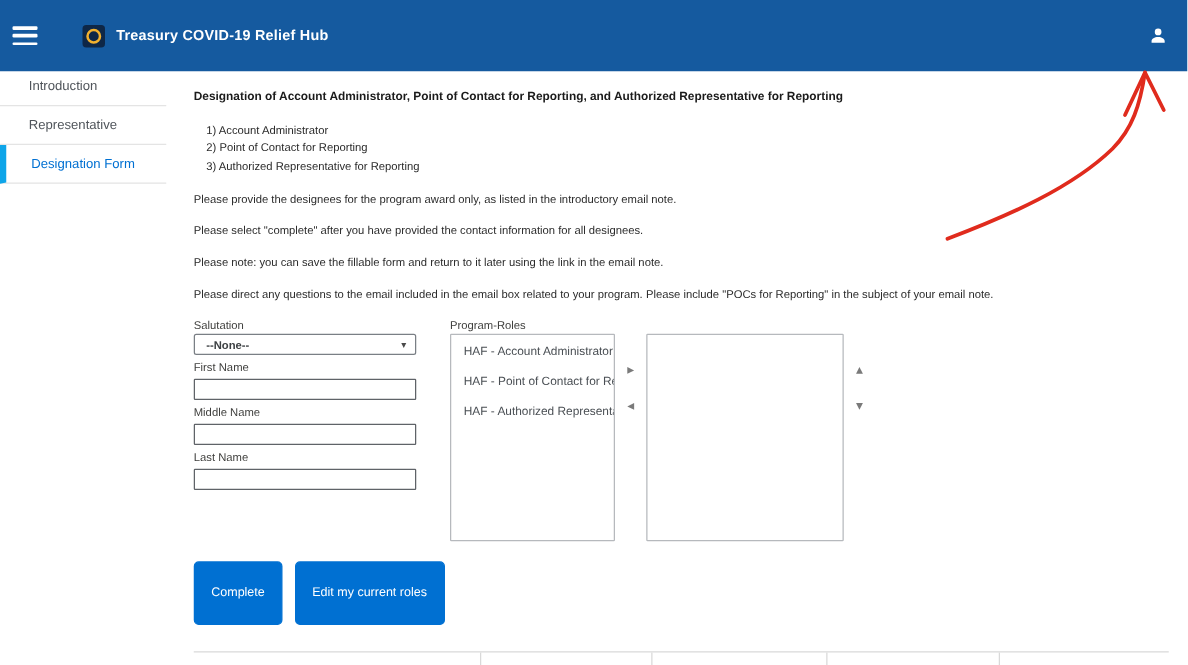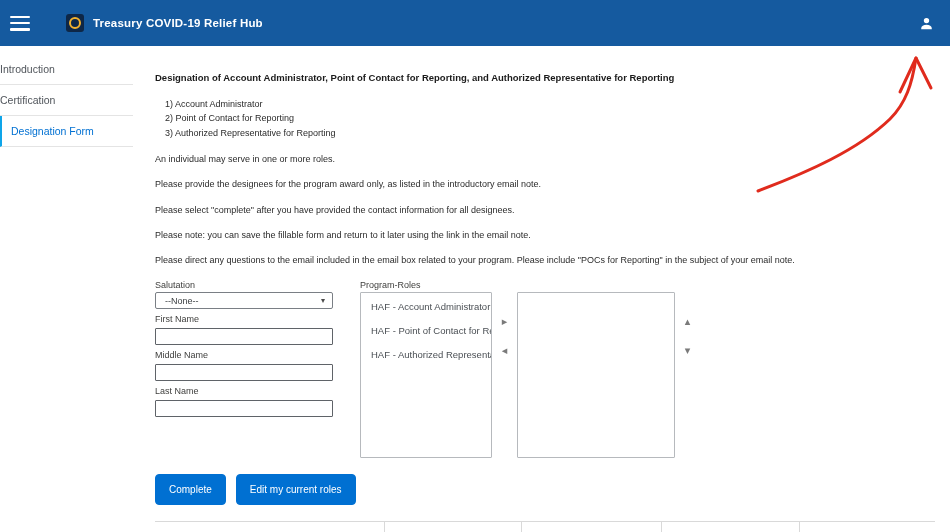--- a/index.html
+++ b/index.html
@@ -2,64 +2,64 @@
 <html><head>
 <meta charset="utf-8">
 <style>
   html,body{margin:0;padding:0;}
   body{
     width:950px;height:532px;position:relative;overflow:hidden;background:#ffffff;
     font-family:"Liberation Sans",sans-serif;color:#24292e;
   }
   
   .topbar{
-    position:absolute;top:0;left:0;right:0;height:46px;background:#155a9f;
+    position:absolute;top:0;left:0;right:0;height:57px;background:#155a9f;
     display:flex;align-items:center;padding:0 16px 0 10px;box-sizing:border-box;z-index:2;
   }
   .hamburger{width:20px;height:15px;display:flex;flex-direction:column;justify-content:space-between;
     background:none;border:none;padding:0;cursor:pointer;}
   .hamburger span{display:block;height:2.5px;background:#fff;border-radius:1px;}
   .logo{margin-left:36px;width:18px;height:18px;background:#0e2747;border-radius:3px;
     display:flex;align-items:center;justify-content:center;flex:none;}
   .logo-seal{width:8px;height:8px;border:2px solid #f2b12e;border-radius:50%;}
   .app-title{color:#fff;font-size:11.5px;font-weight:700;margin-left:9px;letter-spacing:.2px;white-space:nowrap;}
   .user-btn{margin-left:auto;background:none;border:none;padding:0;cursor:pointer;line-height:0;}
   
   .sidebar{position:absolute;top:45px;left:0;width:133px;padding-top:9px;box-sizing:border-box;z-index:1;}
-  .nav-item{height:30px;line-height:30px;padding-left:0;font-size:10.5px;color:#50555b;
+  .nav-item{height:30px;line-height:30px;padding-left:23px;font-size:10.5px;color:#50555b;
     border-bottom:1px solid #e4e4e4;cursor:pointer;white-space:nowrap;}
-  .nav-item.active{color:#0070d2;border-left:2px solid #0ea5e9;padding-left:9px;}
+  .nav-item.active{color:#0070d2;border-left:5px solid #0ea5e9;padding-left:20px;}
   
   .content{position:absolute;top:60px;left:155px;width:782px;}
   .heading{font-size:9.5px;font-weight:700;margin:12px 0 14px;color:#1b1b1b;}
   .para{font-size:9px;margin:0 0 14px;color:#2b2b2b;line-height:1.25;}
   .roles-list{font-size:9px;margin:0 0 14px 10px;line-height:1.6;color:#2b2b2b;}
   
   .form-row{display:flex;margin-top:8px;}
   .colA{width:178px;flex:none;}
   .colB{width:178px;flex:none;margin-left:16px;}
   .colC{margin-left:16px;flex:none;padding-left:11px;}
   .field{margin-bottom:5px;}
   .field label,.pr-label{display:block;font-size:9px;color:#3e3e3c;margin-bottom:2px;}
   .tinput{width:100%;box-sizing:border-box;height:17px;border:1px solid #5f6368;background:#fff;
     border-radius:1px;padding:0 4px;font-size:9.5px;font-family:inherit;outline:none;}
   .select{height:17px;border:1px solid #7a7f85;border-radius:2px;background:#fff;box-sizing:border-box;
     display:flex;align-items:center;justify-content:space-between;padding:0 7px 0 9px;cursor:pointer;}
-  .select-value{font-size:9px;color:#3c4043;}
+  .select-value{font-size:9px;color:#3c4043;font-weight:bold;}
   .chev{font-size:8px;color:#4a4a4a;line-height:1;}
   .dual{display:flex;align-items:flex-start;}
   .listbox{width:132px;height:166px;border:1px solid #b6b9bd;background:#fff;box-sizing:border-box;
     border-radius:1px;overflow:hidden;}
   .listbox.chosen{width:158px;}
   .option{font-size:9.5px;color:#4a4f54;padding:8px 10px 5px;cursor:pointer;white-space:nowrap;overflow:hidden;}
   .movers{width:25px;display:flex;flex-direction:column;align-items:center;padding-top:24px;gap:18px;flex:none;}
   .mover{background:none;border:none;color:#7a7a7a;font-size:11px;cursor:pointer;padding:0;line-height:1;font-family:inherit;}
   .actions{margin-top:16px;display:flex;gap:10px;}
   .btn{background:#0070d2;color:#fff;border:1px solid #0070d2;border-radius:4px;font-size:10px;
-    padding:9px 13px;cursor:pointer;font-family:inherit;white-space:nowrap;}
+    padding:19px 13px;cursor:pointer;font-family:inherit;white-space:nowrap;}
   
   .table-fragment{position:absolute;top:521px;left:155px;width:780px;height:11px;
     border-top:1px solid #d9d9d9;display:flex;}
   .tf-cell{border-right:1px solid #d9d9d9;box-sizing:border-box;height:100%;flex:none;}
   .tf-c1{width:230px;} .tf-c2{width:137px;} .tf-c3{width:140px;} .tf-c4{width:138px;}
   .tf-c5{flex:1;border-right:none;}
   
   .annotation-svg{position:absolute;top:0;left:0;width:950px;height:532px;pointer-events:none;z-index:40;}
 </style>
 </head>
@@ -77,34 +77,33 @@
   <div class="app-title">Treasury COVID-19 Relief Hub</div>
   <button class="user-btn">
     <svg viewBox="0 0 24 24" width="15" height="15">
       <path fill="#ffffff" d="M12 11.6a4.3 4.3 0 1 0 0-8.6 4.3 4.3 0 0 0 0 8.6zm0 2.2c-4.7 0-8.4 2.3-8.4 5.2V21h16.8v-2c0-2.9-3.7-5.2-8.4-5.2z"></path>
     </svg>
   </button>
 </header>
 
 <nav class="sidebar">
   <div class="nav-item">Introduction</div>
-  <div class="nav-item">Certification</div>
+  <div class="nav-item">Representative</div>
   <div class="nav-item active">Designation Form</div>
 </nav>
 
 <main class="content">
   <h1 class="heading">Designation of Account Administrator, Point of Contact for Reporting, and Authorized Representative for Reporting</h1>
 
   <div class="roles-list">
     <div>1) Account Administrator</div>
     <div>2) Point of Contact for Reporting</div>
     <div>3) Authorized Representative for Reporting</div>
   </div>
 
-  <p class="para">An individual may serve in one or more roles.</p>
   <p class="para">Please provide the designees for the program award only, as listed in the introductory email note.</p>
   <p class="para">Please select "complete" after you have provided the contact information for all designees.</p>
   <p class="para">Please note: you can save the fillable form and return to it later using the link in the email note.</p>
   <p class="para">Please direct any questions to the email included in the email box related to your program. Please include "POCs for Reporting" in the subject of your email note.</p>
 
   <div class="form-row">
     <div class="colA">
       <div class="field">
         <label>Salutation</label>
         <div class="select">

